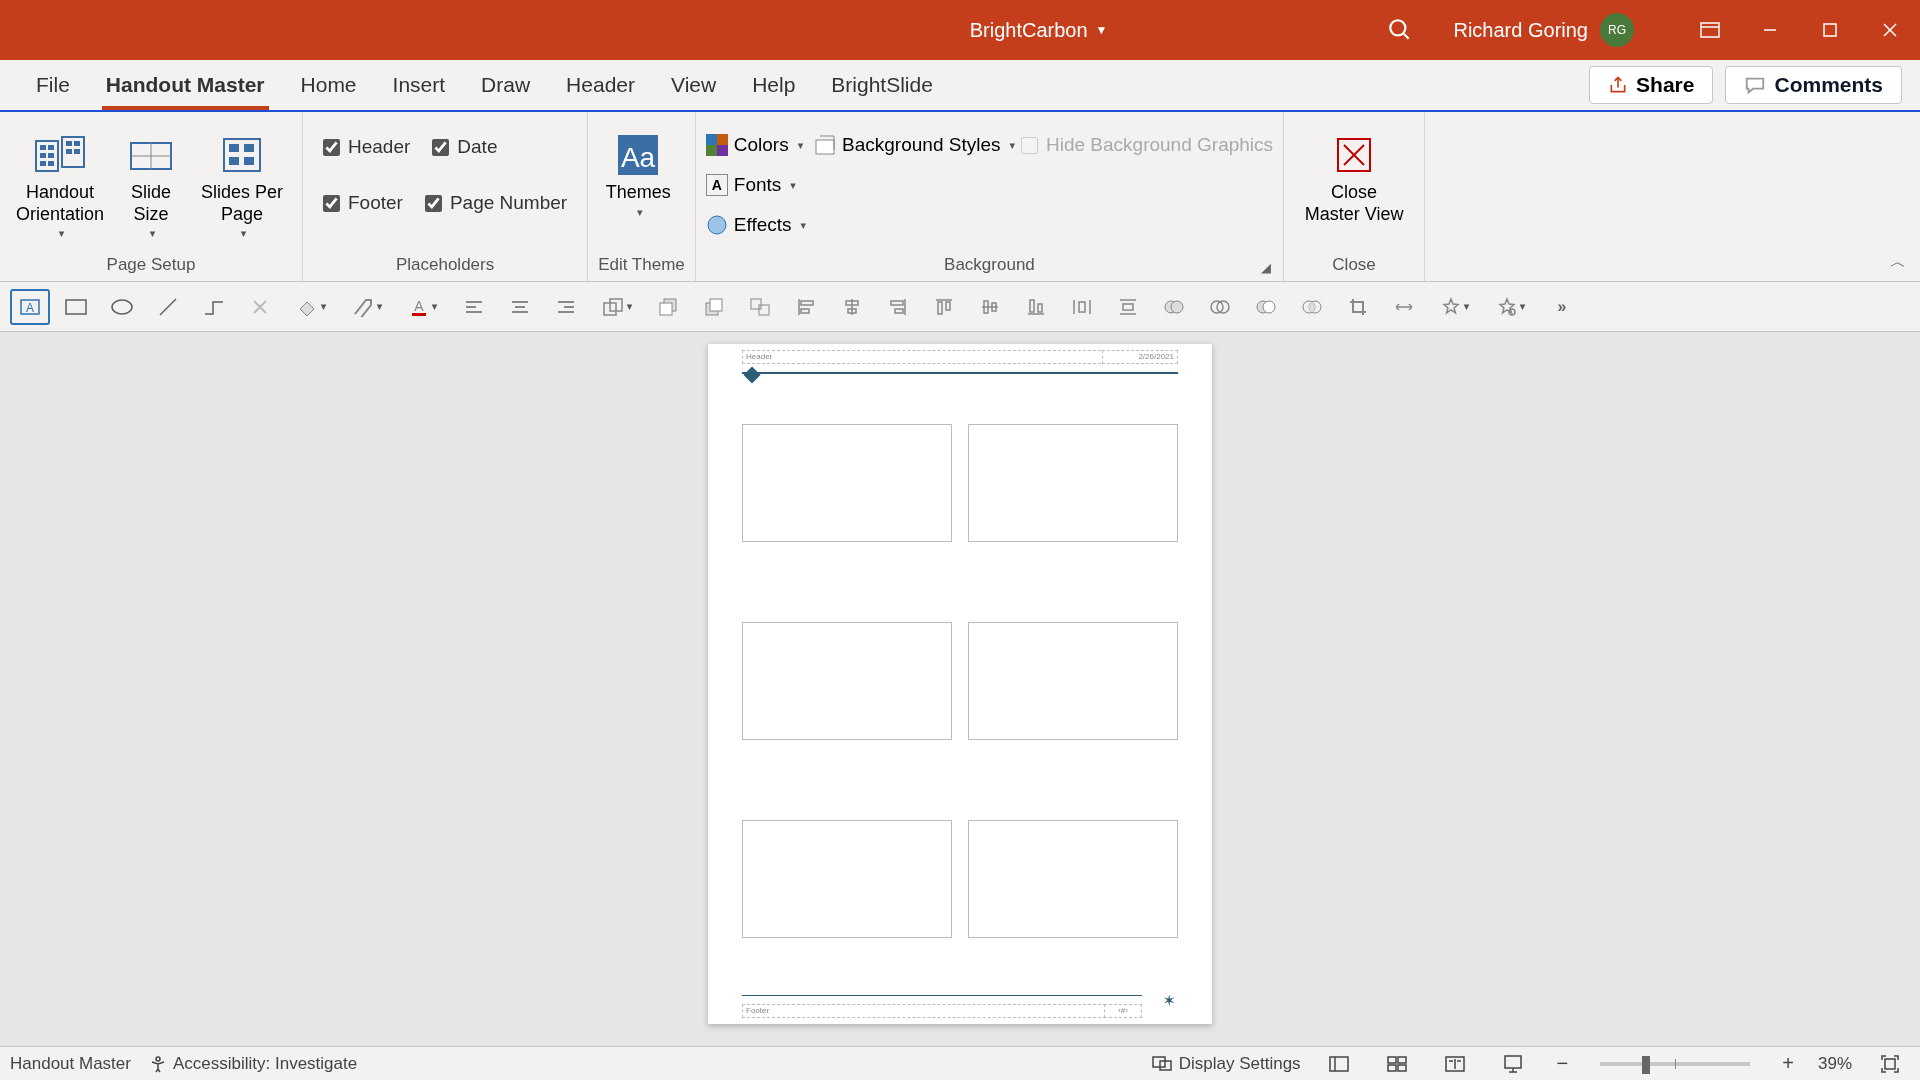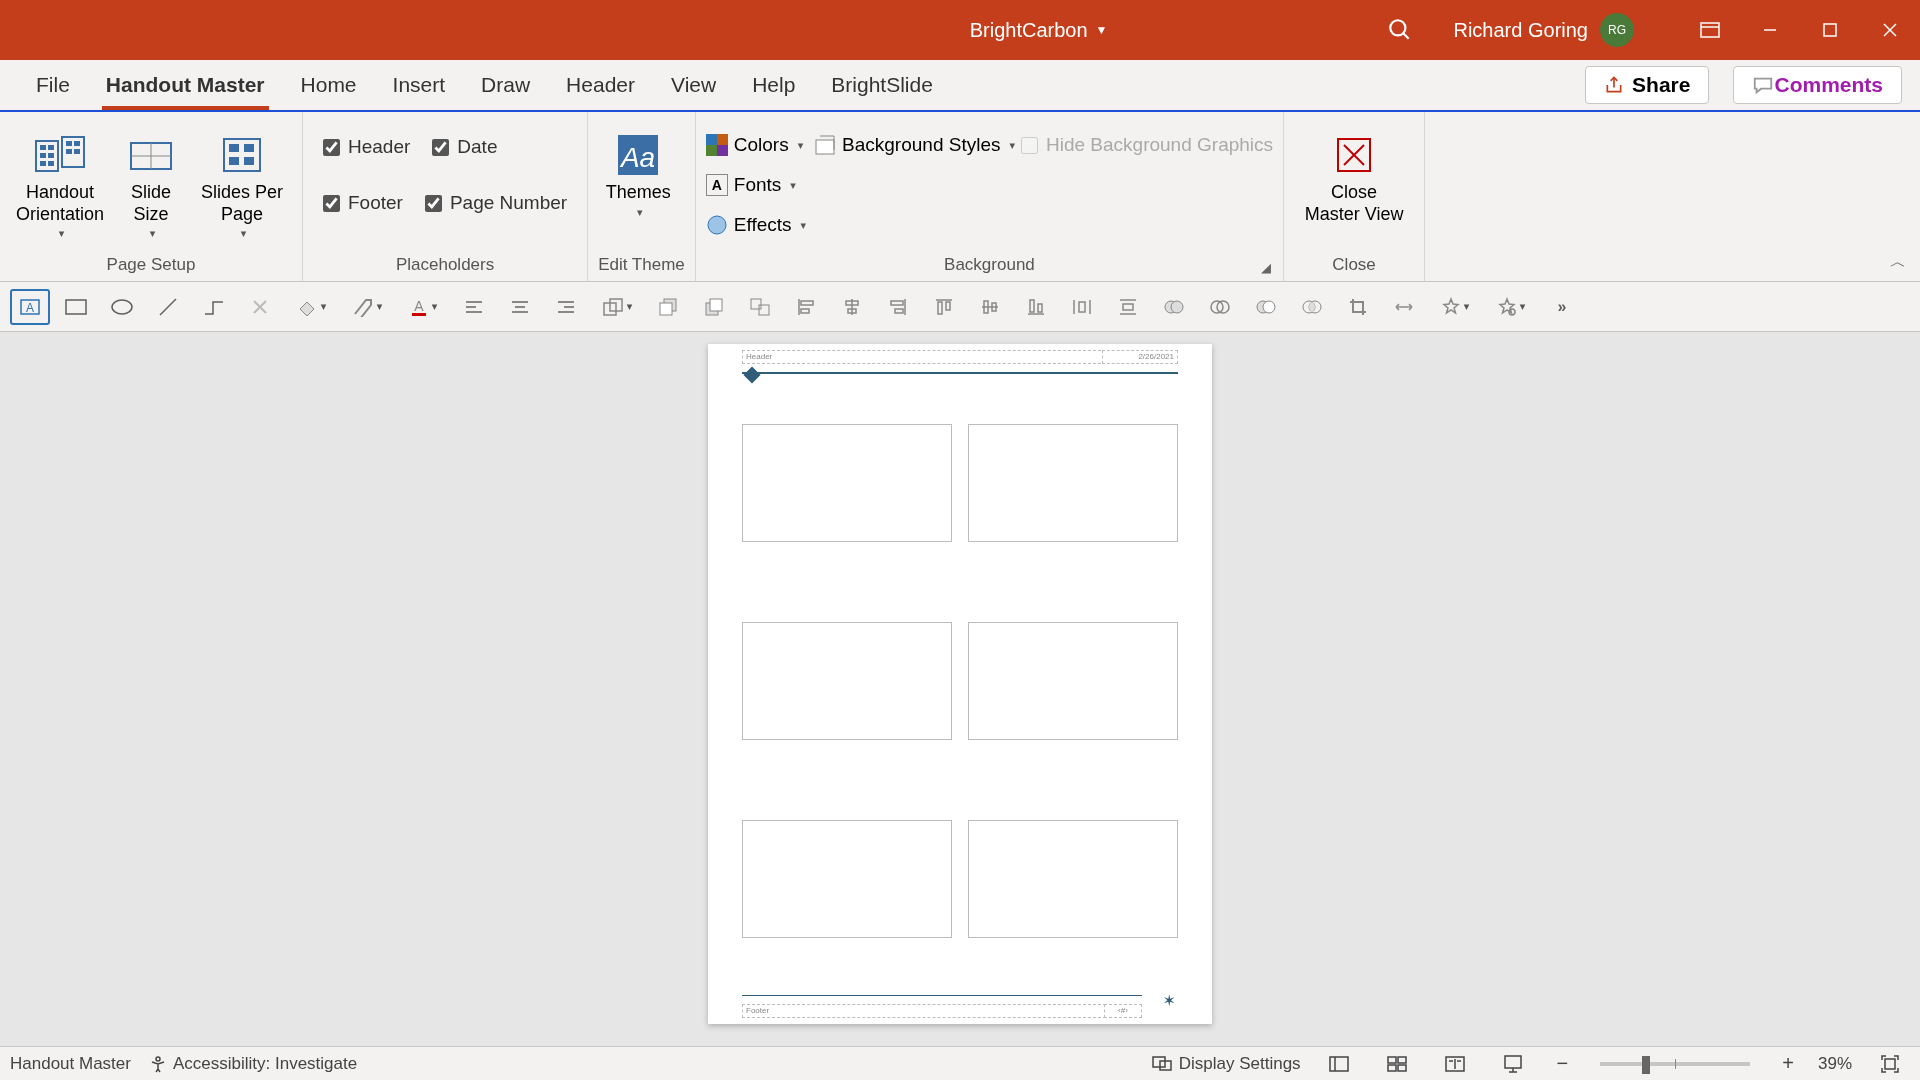--- a/index.html
+++ b/index.html
@@ -16,30 +16,30 @@
 .titlebar .win-btn { width: 60px; height: 60px; display: flex; align-items: center; justify-content: center; }
 .titlebar svg { stroke: #fff; fill: none; }
 
 
 .ribbon-tabs { height: 52px; background: #f3f2f1; display: flex; align-items: center; padding: 0 18px; border-bottom: 2px solid #1d4ed8; }
 .ribbon-tabs .tab { padding: 0 18px; height: 100%; display: flex; align-items: center; font-size: 21px; color: #333; cursor: pointer; }
 .ribbon-tabs .tab.active { font-weight: 600; position: relative; }
 .ribbon-tabs .tab.active::after { content: ""; position: absolute; left: 14px; right: 14px; bottom: 0; height: 4px; background: #c43e1c; }
 .ribbon-tabs .grow { flex: 1; }
 .ribbon-tabs .share-btn { display: flex; align-items: center; gap: 8px; background: #fff; border: 1px solid #c8c6c4; padding: 6px 18px; border-radius: 4px; font-size: 21px; font-weight: 600; }
-.ribbon-tabs .comments-btn { display: flex; align-items: center; background: #fff; border: 1px solid #c8c6c4; padding: 6px 18px; border-radius: 4px; font-size: 21px; font-weight: 600; color: #a21caf; margin-left: 24px; }
+.ribbon-tabs .comments-btn { display: flex; align-items: center; gap: 8px; background: #fff; border: 1px solid #c8c6c4; padding: 6px 18px; border-radius: 4px; font-size: 21px; font-weight: 600; color: #0f172a; margin-left: 12px; }
 
 
 .ribbon { height: 170px; background: #f3f2f1; display: flex; border-bottom: 1px solid #c8c6c4; position: relative; }
 .group { display: flex; flex-direction: column; border-right: 1px solid #d6d6d6; padding: 4px 10px 0; }
 .group-body { flex: 1; display: flex; align-items: flex-start; gap: 6px; padding-top: 8px; }
 .group-label { text-align: center; font-size: 17px; color: #555; padding: 4px 0 6px; position: relative; }
 .group-label .launcher { position: absolute; right: 2px; bottom: 6px; font-size: 13px; color: #666; }
 .big-btn { display: flex; flex-direction: column; align-items: center; justify-content: flex-start; width: 100px; text-align: center; font-size: 18px; gap: 2px; cursor: pointer; padding-top: 6px; }
-.big-btn .icon { height: 50px; display: flex; align-items: center; justify-content: flex-start; font-style: italic; }
+.big-btn .icon { height: 50px; display: flex; align-items: center; justify-content: flex-start; }
 .big-btn .lbl { line-height: 1.2; }
 .small-caret { font-size: 11px; color: #555; margin-left: 3px; }
 
 .check-row { display: flex; align-items: center; gap: 8px; font-size: 19px; color: #333; height: 34px; }
 .check-row input { width: 17px; height: 17px; accent-color: #555; }
 
 .colors-stack { display: flex; flex-direction: column; gap: 6px; margin-right: 2px; }
 .row-btn { display: flex; align-items: center; gap: 6px; font-size: 19px; height: 34px; cursor: pointer; }
 .row-btn .swatch { width: 22px; height: 22px; }
 .bg-stack { display: flex; flex-direction: row; gap: 6px; }

